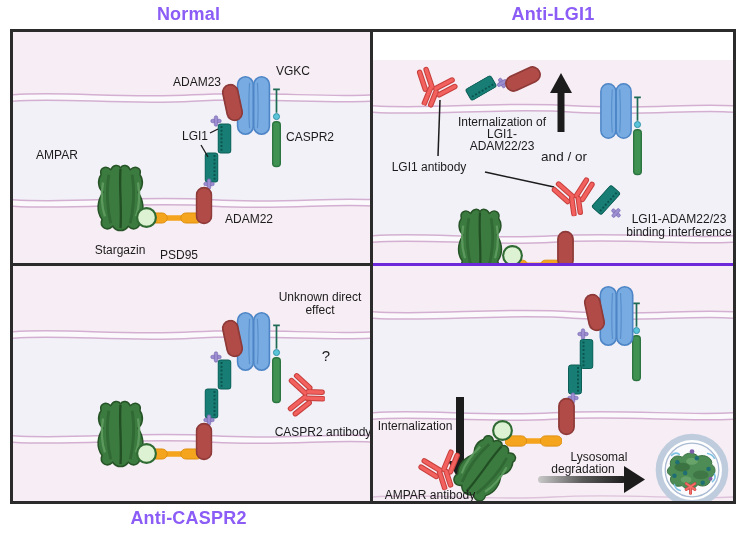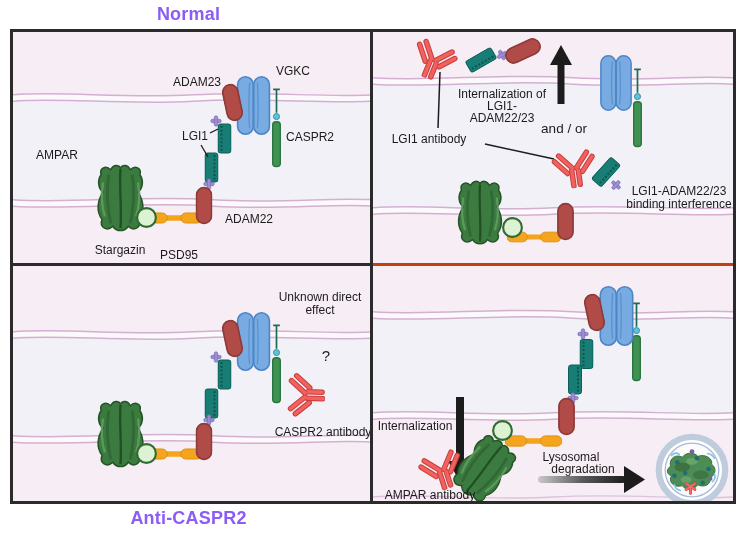--- a/index.html
+++ b/index.html
@@ -3,21 +3,21 @@
 <meta charset="utf-8">
 <style>
   html,body{margin:0;padding:0;background:#fff;}
   body{width:744px;height:534px;font-family:"Liberation Sans",sans-serif;}
   #fig{position:relative;width:744px;height:534px;overflow:hidden;background:#fff;}
   .ttl{position:absolute;font-weight:700;font-size:18px;line-height:26px;color:#8b5cf6;text-align:center;letter-spacing:.2px;}
   .grid{position:absolute;left:10px;top:29px;width:726px;height:475px;box-sizing:border-box;border:3px solid #2b2b2b;
         display:grid;grid-template-columns:360px 360px;grid-template-rows:234px 235px;}
   .cell{position:relative;overflow:hidden;box-sizing:border-box;}
   .cell.tl{border-right:3px solid #2b2b2b;border-bottom:3px solid #2b2b2b;}
-  .cell.tr{border-bottom:3px solid #c2410c;}
+  .cell.tr{border-bottom:3px solid #6d28d9;margin-top:28px;}
   .cell.bl{border-right:3px solid #2b2b2b;padding-left:25px;}
   svg.layer{position:absolute;left:0;top:0;display:block;}
   .lbl{position:absolute;font-size:12px;line-height:12.5px;color:#1b1b1b;text-align:center;
        transform:translate(-50%,-50%);white-space:nowrap;}
   .b{font-weight:400;}
   .andor{font-size:13.5px;}
   .qm{font-size:15px;}
   .hiddefs{position:absolute;width:0;height:0;overflow:hidden;}
 </style>
 </head>
@@ -139,20 +139,21 @@
               <path d="M34,54 L43,60"></path>
               <path d="M43,54 L34,60"></path>
               <path d="M38.5,57 L38.5,64"></path>
             </g>
         </g>
       </symbol>
     </defs>
   </svg>
 
   <div class="ttl" style="left:10px;top:1px;width:357px">Normal</div>
+  <div class="ttl" style="left:373px;top:1px;width:360px">Anti-LGI1</div>
   <div class="ttl" style="left:10px;top:505px;width:357px">Anti-CASPR2</div>
 
   <div class="grid">
 
     <div class="cell tl">
       <svg class="layer" width="357" height="231" viewBox="0 0 357 231">
         <rect x="0" y="0" width="357" height="231" fill="#f7edf4"></rect>
         <rect x="0" y="66" width="357" height="104" fill="#f2f1f8"></rect>
         <g>
           <use href="#wave" y="66" fill="none" stroke="#fcf9fc" stroke-width="6.5"></use>
@@ -344,18 +345,18 @@
         </g>
 
         <g>
           <rect x="165" y="210" width="88" height="7" ry="3.5" fill="url(#gradArrow)"></rect>
           <polygon points="251,200 251,227 272,213.5" fill="#1c1c1c"></polygon>
         </g>
         <use href="#s-lyso" x="280" y="165" width="78" height="78"></use>
       </svg>
       <div class="lbl" style="left:42px;top:160px">Internalization</div>
       <div class="lbl" style="left:57px;top:229px">AMPAR antibody</div>
-      <div class="lbl" style="left:198px;top:191px">Lysosomal</div>
+      <div class="lbl" style="left:226px;top:191px">Lysosomal</div>
       <div class="lbl" style="left:210px;top:203px">degradation</div>
     </div>
 
   </div>
 </div>
 
 </body></html>

